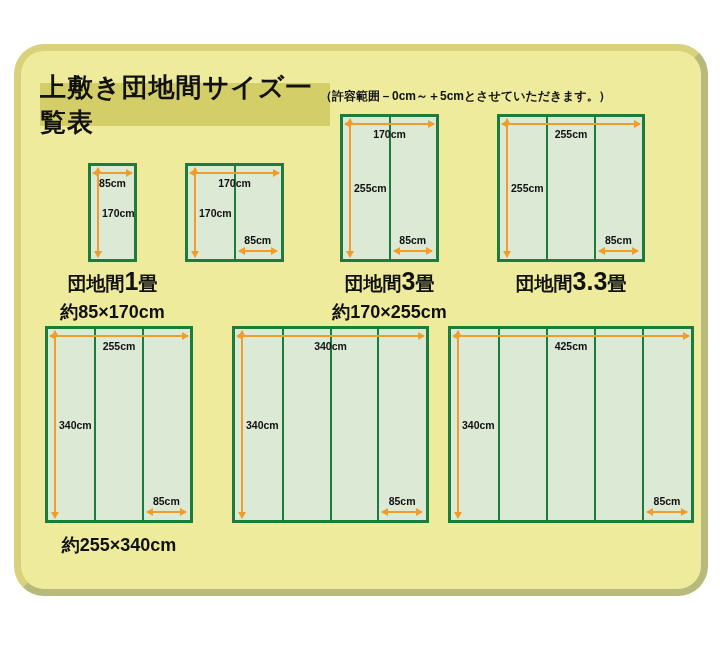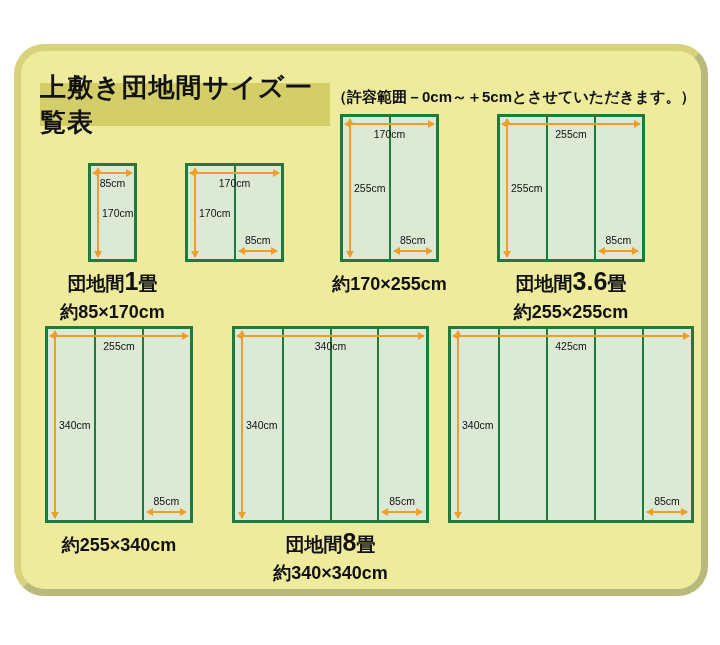--- a/index.html
+++ b/index.html
@@ -12,38 +12,38 @@
     border-color:var(--card-border-light,#d8d27c) var(--card-border-dark,#b7ba7b)
                  var(--card-border-dark,#b7ba7b) var(--card-border-light,#d8d27c);
     border-radius:30px;
   }
   .title-box{
     position:absolute;left:40px;top:83px;width:290px;height:43px;
     background:var(--title-bg,#d4ce69);
     display:flex;align-items:center;justify-content:center;
     font-size:26px;font-weight:bold;letter-spacing:1px;
   }
-  .note{position:absolute;left:332px;top:88px;font-size:15px;font-weight:bold;}
+  .note{position:absolute;left:320px;top:88px;font-size:12px;font-weight:bold;}
   .slot{
     position:absolute;box-sizing:border-box;
     background:var(--mat-fill,#dbe9d5);
     border:3px solid var(--mat-border,#1e7b3e);
   }
   .divider{position:absolute;top:0;bottom:0;width:2px;margin-left:-1px;background:var(--mat-border,#1e7b3e);}
   .arrow-h{position:absolute;height:2px;background:var(--arrow,#f09d2a);}
   .arrow-h::before{content:"";position:absolute;left:-1px;top:-3px;width:0;height:0;
     border:4px solid transparent;border-left:none;border-right:7px solid var(--arrow,#f09d2a);}
   .arrow-h::after{content:"";position:absolute;right:-1px;top:-3px;width:0;height:0;
     border:4px solid transparent;border-right:none;border-left:7px solid var(--arrow,#f09d2a);}
   .arrow-v{position:absolute;width:2px;background:var(--arrow,#f09d2a);}
   .arrow-v::before{content:"";position:absolute;top:-1px;left:-3px;width:0;height:0;
     border:4px solid transparent;border-top:none;border-bottom:7px solid var(--arrow,#f09d2a);}
   .arrow-v::after{content:"";position:absolute;bottom:-1px;left:-3px;width:0;height:0;
     border:4px solid transparent;border-bottom:none;border-top:7px solid var(--arrow,#f09d2a);}
-  .dim{position:absolute;font-size:10.5px;font-weight:normal;white-space:nowrap;}
+  .dim{position:absolute;font-size:10.5px;font-weight:bold;white-space:nowrap;}
   .caption{position:absolute;top:calc(100% + 9px);left:50%;transform:translateX(-50%);
     text-align:center;white-space:nowrap;}
   .caption .name{font-size:19px;font-weight:bold;line-height:1.1;}
   .caption .name .num{font-size:25px;}
   .caption .size{font-size:18px;font-weight:bold;margin-top:4px;}
 </style>
 </head>
 <body>
 
 <div class="stage">
@@ -76,35 +76,35 @@
     </div>
   <div class="slot" style="left: 340px; bottom: 383px; width: 99px; height: 148px;">
       <div class="divider" style="left: 50%;"></div>
       <div class="arrow-h" style="left: 2px; right: 2px; top: 6px;"></div>
       <div class="dim" style="left: 0px; right: 0px; top: 11px; text-align: center;">170cm</div>
       <div class="arrow-v" style="top: 2px; bottom: 2px; left: 6px;"></div>
       <div class="dim" style="left: 11px; top: 50%; transform: translateY(-50%);">255cm</div>
       <div class="arrow-h" style="left: 50.5px; width: 38.5px; bottom: 7px;"></div>
       <div class="dim" style="left: 46.5px; width: 46.5px; bottom: 13px; text-align: center;">85cm</div>
       <div class="caption">
+        <div class="name"><span>団地間</span><span class="num">3</span><span>畳</span></div>
         <div class="size">約170×255cm</div>
       </div>
     </div>
   <div class="slot" style="left: 497px; bottom: 383px; width: 148px; height: 148px;">
       <div class="divider" style="left: 33.3333%;"></div>
       <div class="divider" style="left: 66.6667%;"></div>
       <div class="arrow-h" style="left: 2px; right: 2px; top: 6px;"></div>
       <div class="dim" style="left: 0px; right: 0px; top: 11px; text-align: center;">255cm</div>
       <div class="arrow-v" style="top: 2px; bottom: 2px; left: 6px;"></div>
       <div class="dim" style="left: 11px; top: 50%; transform: translateY(-50%);">255cm</div>
       <div class="arrow-h" style="left: 98.6667px; width: 39.3333px; bottom: 7px;"></div>
       <div class="dim" style="left: 94.6667px; width: 47.3333px; bottom: 13px; text-align: center;">85cm</div>
       <div class="caption">
-        <div class="name"><span>団地間</span><span class="num">3.6</span><span>畳</span></div>
-        <div class="size">約255×255cm</div>
+        <div class="name"><span>団地間</span><span class="num">3.3</span><span>畳</span></div>
       </div>
     </div>
   <div class="slot" style="left: 45px; bottom: 122px; width: 148px; height: 197px;">
       <div class="divider" style="left: 33.3333%;"></div>
       <div class="divider" style="left: 66.6667%;"></div>
       <div class="arrow-h" style="left: 2px; right: 2px; top: 6px;"></div>
       <div class="dim" style="left: 0px; right: 0px; top: 11px; text-align: center;">255cm</div>
       <div class="arrow-v" style="top: 2px; bottom: 2px; left: 6px;"></div>
       <div class="dim" style="left: 11px; top: 50%; transform: translateY(-50%);">340cm</div>
       <div class="arrow-h" style="left: 98.6667px; width: 39.3333px; bottom: 7px;"></div>
@@ -116,24 +116,20 @@
   <div class="slot" style="left: 232px; bottom: 122px; width: 197px; height: 197px;">
       <div class="divider" style="left: 25%;"></div>
       <div class="divider" style="left: 50%;"></div>
       <div class="divider" style="left: 75%;"></div>
       <div class="arrow-h" style="left: 2px; right: 2px; top: 6px;"></div>
       <div class="dim" style="left: 0px; right: 0px; top: 11px; text-align: center;">340cm</div>
       <div class="arrow-v" style="top: 2px; bottom: 2px; left: 6px;"></div>
       <div class="dim" style="left: 11px; top: 50%; transform: translateY(-50%);">340cm</div>
       <div class="arrow-h" style="left: 147.25px; width: 39.75px; bottom: 7px;"></div>
       <div class="dim" style="left: 143.25px; width: 47.75px; bottom: 13px; text-align: center;">85cm</div>
-      <div class="caption">
-        <div class="name"><span>団地間</span><span class="num">8</span><span>畳</span></div>
-        <div class="size">約340×340cm</div>
-      </div>
     </div>
   <div class="slot" style="left: 448px; bottom: 122px; width: 246px; height: 197px;">
       <div class="divider" style="left: 20%;"></div>
       <div class="divider" style="left: 40%;"></div>
       <div class="divider" style="left: 60%;"></div>
       <div class="divider" style="left: 80%;"></div>
       <div class="arrow-h" style="left: 2px; right: 2px; top: 6px;"></div>
       <div class="dim" style="left: 0px; right: 0px; top: 11px; text-align: center;">425cm</div>
       <div class="arrow-v" style="top: 2px; bottom: 2px; left: 6px;"></div>
       <div class="dim" style="left: 11px; top: 50%; transform: translateY(-50%);">340cm</div>

